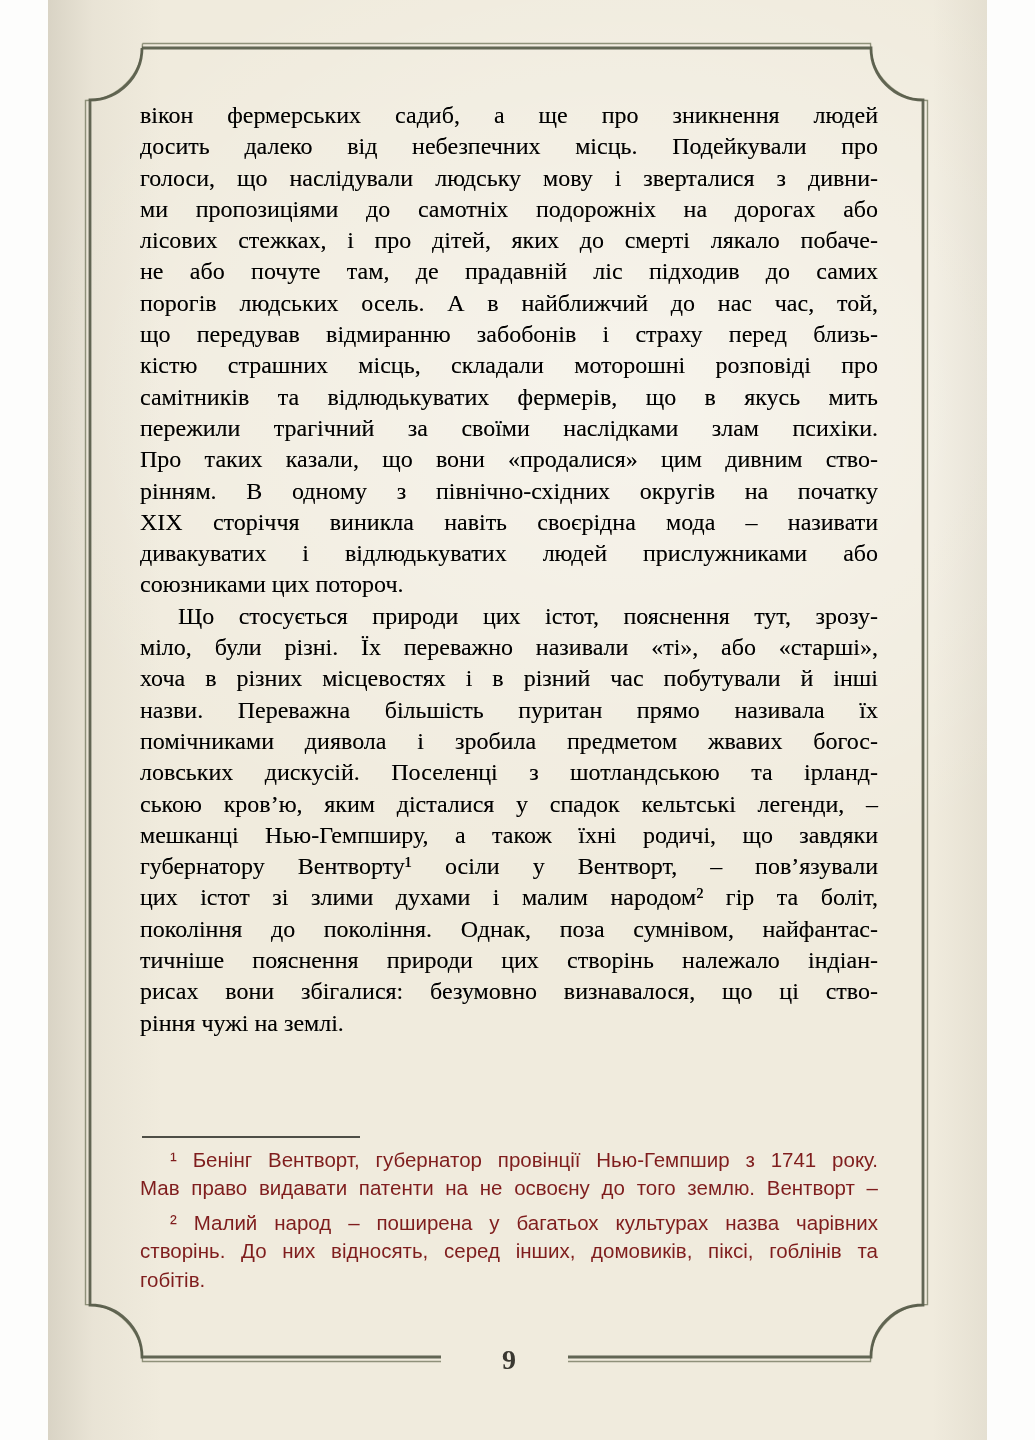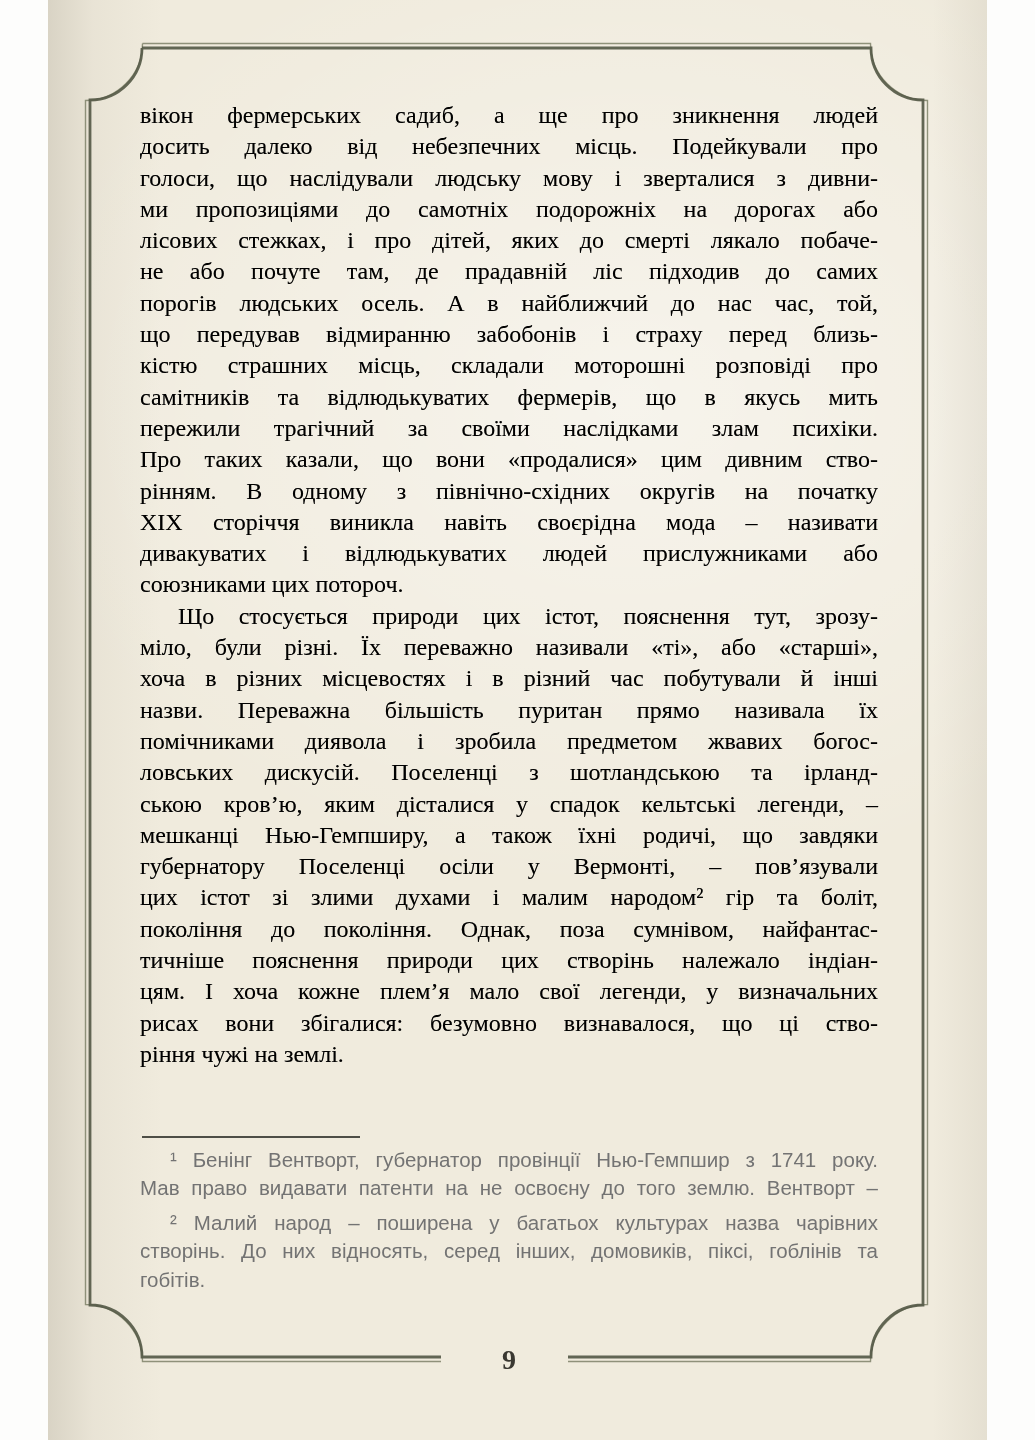--- a/index.html
+++ b/index.html
@@ -36,21 +36,21 @@
   .ln.indent { padding-left:38px; }
 
   .fnsep {
     position:absolute; left:142px; top:1136px; width:218px; height:2px;
     background:#4e4e46;
   }
 
   .footnotes {
     position:absolute; left:140px; top:1146px; width:738px;
     font-family:"Liberation Sans","DejaVu Sans",sans-serif;
-    font-size:20.5px; line-height:28.4px; color:#737373;
+    font-size:20.5px; line-height:28.4px; color:#7f1d1d;
   }
   .fn + .fn { margin-top:6px; }
   .fln { text-align:justify; text-align-last:justify; }
   .fln.last   { text-align-last:left; }
   .fln.indent { padding-left:30px; }
 
   .pagenum {
     position:absolute; left:140px; top:1344px; width:738px;
     text-align:center; font-size:28px; font-weight:bold; color:#3a3831;
     font-family:"Liberation Serif","DejaVu Serif",serif;
@@ -90,25 +90,24 @@
     </div>
     <div>
       <div class="ln indent">Що стосується природи цих істот, пояснення тут, зрозу-</div>
       <div class="ln">міло, були різні. Їх переважно називали «ті», або «старші»,</div>
       <div class="ln">хоча в різних місцевостях і в різний час побутували й інші</div>
       <div class="ln">назви. Переважна більшість пуритан прямо називала їх</div>
       <div class="ln">помічниками диявола і зробила предметом жвавих богос-</div>
       <div class="ln">ловських дискусій. Поселенці з шотландською та ірланд-</div>
       <div class="ln">ською кров’ю, яким дісталися у спадок кельтські легенди, –</div>
       <div class="ln">мешканці Нью-Гемпширу, а також їхні родичі, що завдяки</div>
-      <div class="ln">губернатору Поселенці осіли у Вермонті, – пов’язували</div>
+      <div class="ln">губернатору Вентворту¹ осіли у Вентворт, – пов’язували</div>
       <div class="ln">цих істот зі злими духами і малим народом² гір та боліт,</div>
       <div class="ln">покоління до покоління. Однак, поза сумнівом, найфантас-</div>
       <div class="ln">тичніше пояснення природи цих створінь належало індіан-</div>
-      <div class="ln">цям. І хоча кожне плем’я мало свої легенди, у визначальних</div>
       <div class="ln">рисах вони збігалися: безумовно визнавалося, що ці ство-</div>
       <div class="ln last">ріння чужі на землі.</div>
     </div>
   </main>
 
   <div class="fnsep"></div>
 
   <section class="footnotes">
     <div class="fn">
       <div class="fln indent">¹ Бенінг Вентворт, губернатор провінції Нью-Гемпшир з 1741 року.</div>

